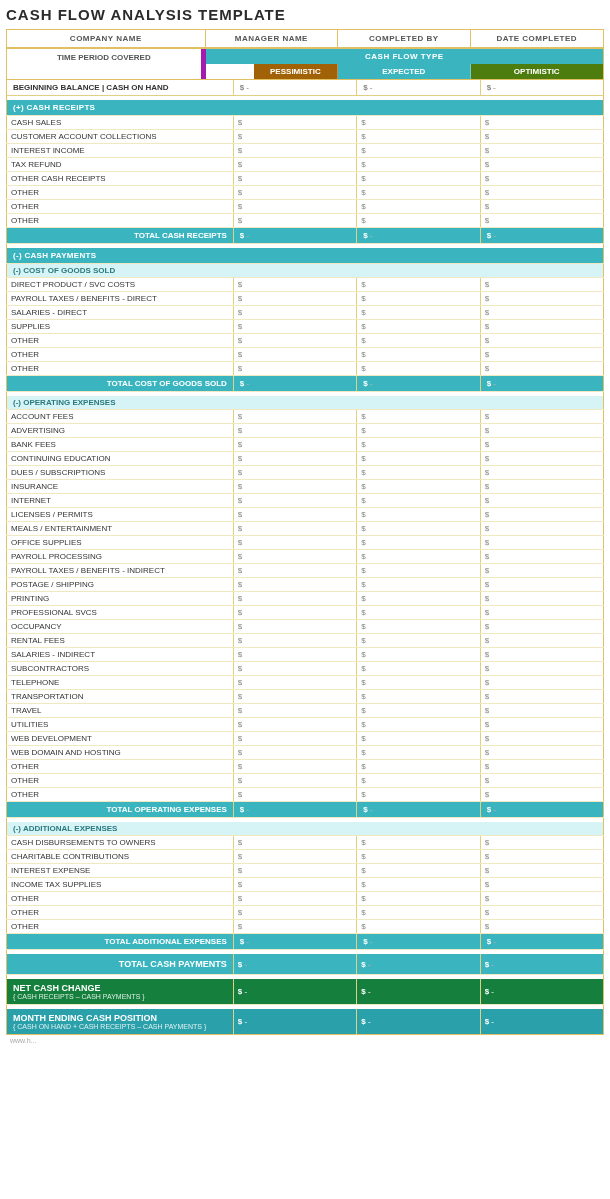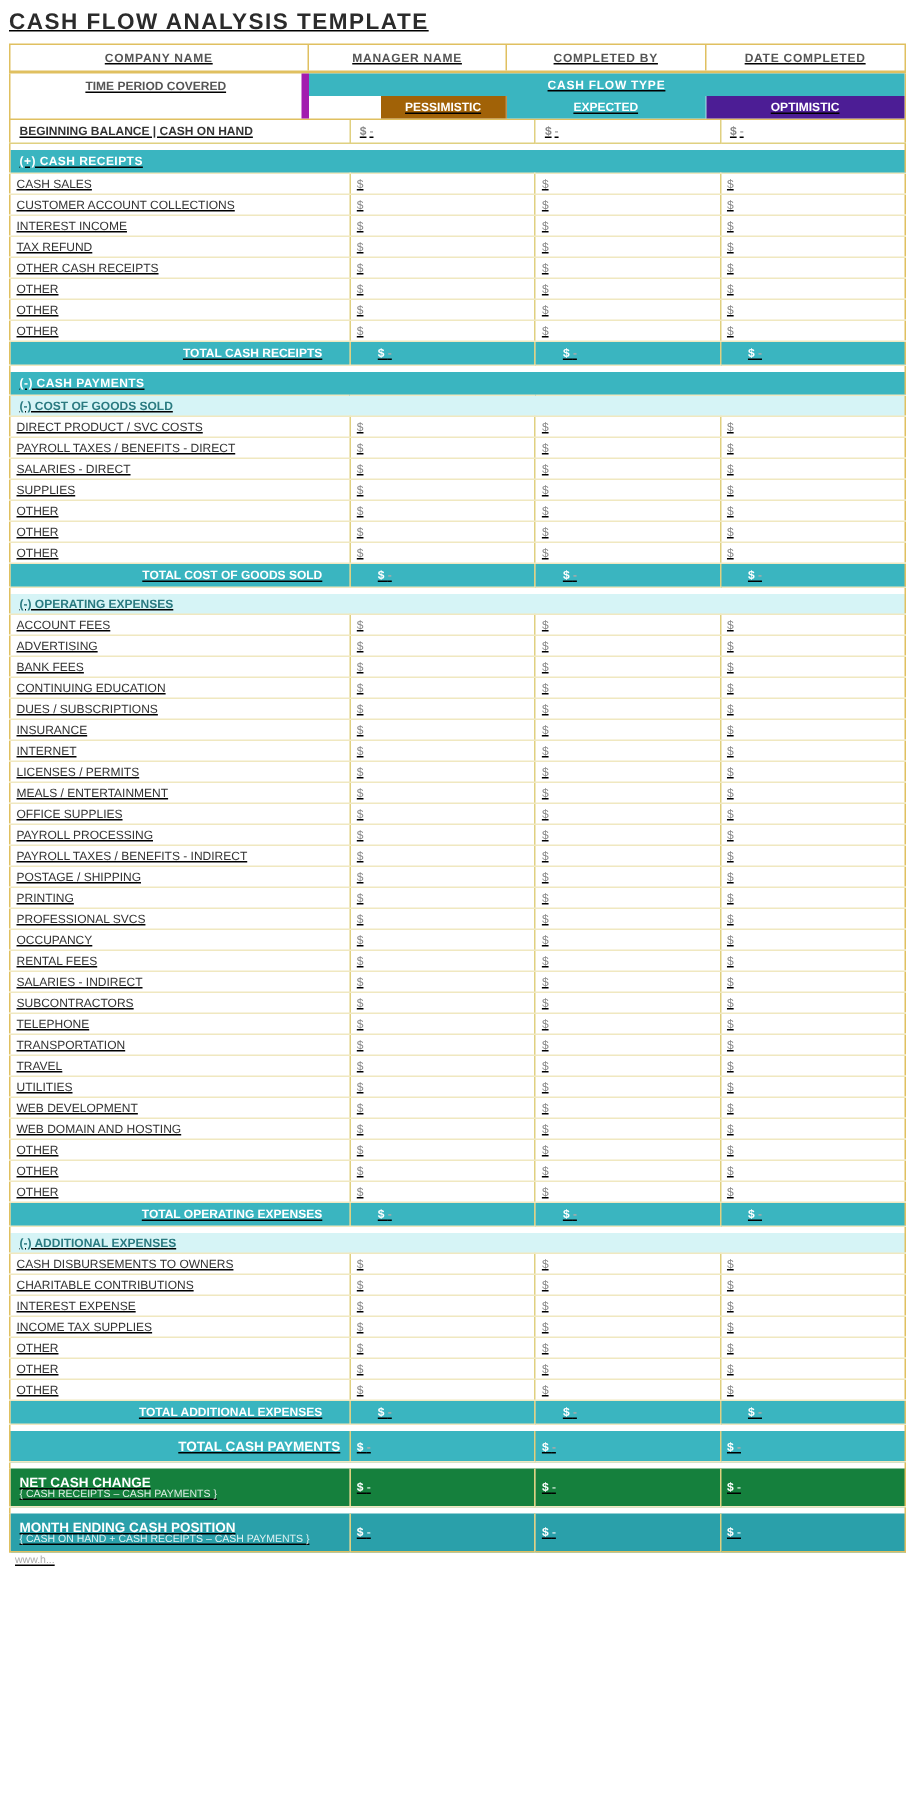--- a/index.html
+++ b/index.html
@@ -6,21 +6,20 @@
     body {
       font-family: Arial, sans-serif;
       background: #fff;
       width: 610px;
       font-size: 9px;
     }
     .main-container {
       width: 610px;
       background: #fff;
       padding: 6px 6px 10px 6px;
-      text-decoration: underline;
     }
     .page-title {
       font-size: 15px;
       font-weight: bold;
       color: #2b2b2b;
       margin-bottom: 6px;
       letter-spacing: 1px;
       text-transform: uppercase;
     }
     .header-row {
@@ -76,21 +75,21 @@
       text-align: center;
       padding: 3px 4px;
       font-size: 8px;
       font-weight: bold;
       text-transform: uppercase;
       color: #fff;
       border-right: 1px solid rgba(255,255,255,0.3);
     }
     .sub-header.pessimistic { background: #a16207; margin-left: 48px; }
     .sub-header.expected { background: #3ab5c0; }
-    .sub-header.optimistic { background: #4c1d95; }
+    .sub-header.optimistic { background: #4d7c0f; }
     .sub-header:last-child { border-right: none; }
 
     
     .data-table {
       width: 100%;
       border-collapse: collapse;
       border: 1px solid #e0c060;
       border-top: none;
     }
     .data-table td {
@@ -121,21 +120,21 @@
       font-size: 8px;
       text-transform: uppercase;
       padding: 2px 6px;
     }
     .total-row td {
       background: #3ab5c0;
       color: #fff;
       font-weight: bold;
       font-size: 8px;
       text-transform: uppercase;
-      padding: 3px 18px;
+      padding: 3px 6px;
       text-align: right;
     }
     .total-row td.label-cell { text-align: right; }
     .total-row td.val-cell { text-align: left; color: #fff; }
 
     .balance-row td {
       background: #fff;
       font-weight: bold;
       font-size: 8px;
       text-transform: uppercase;

